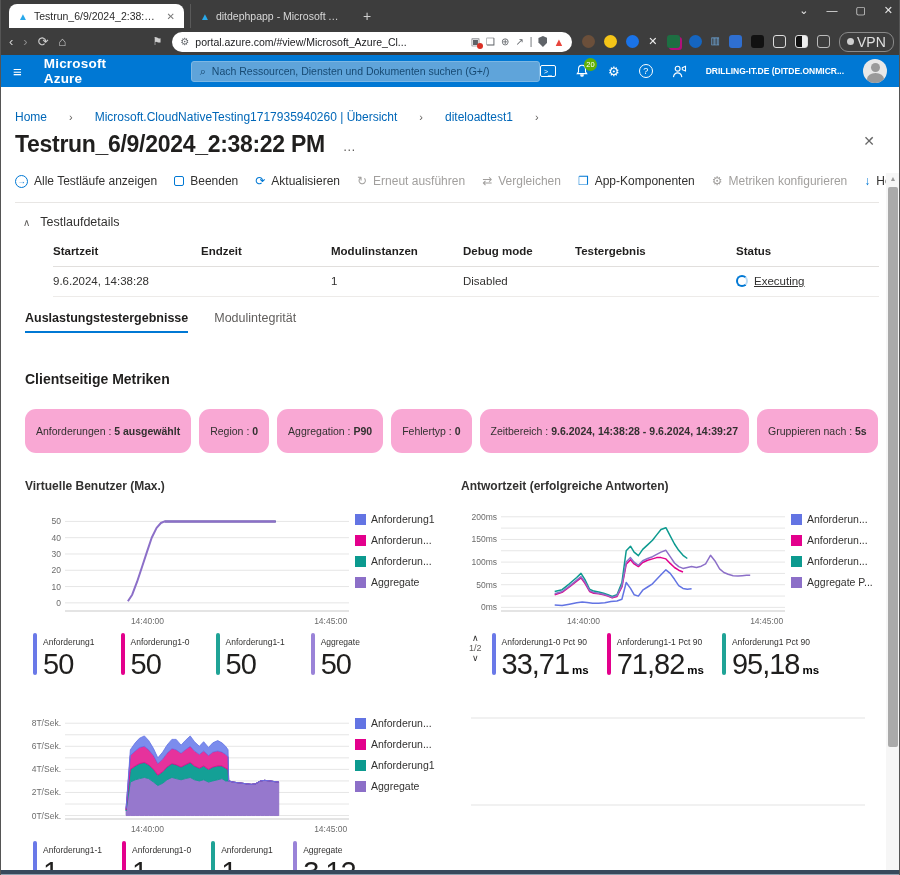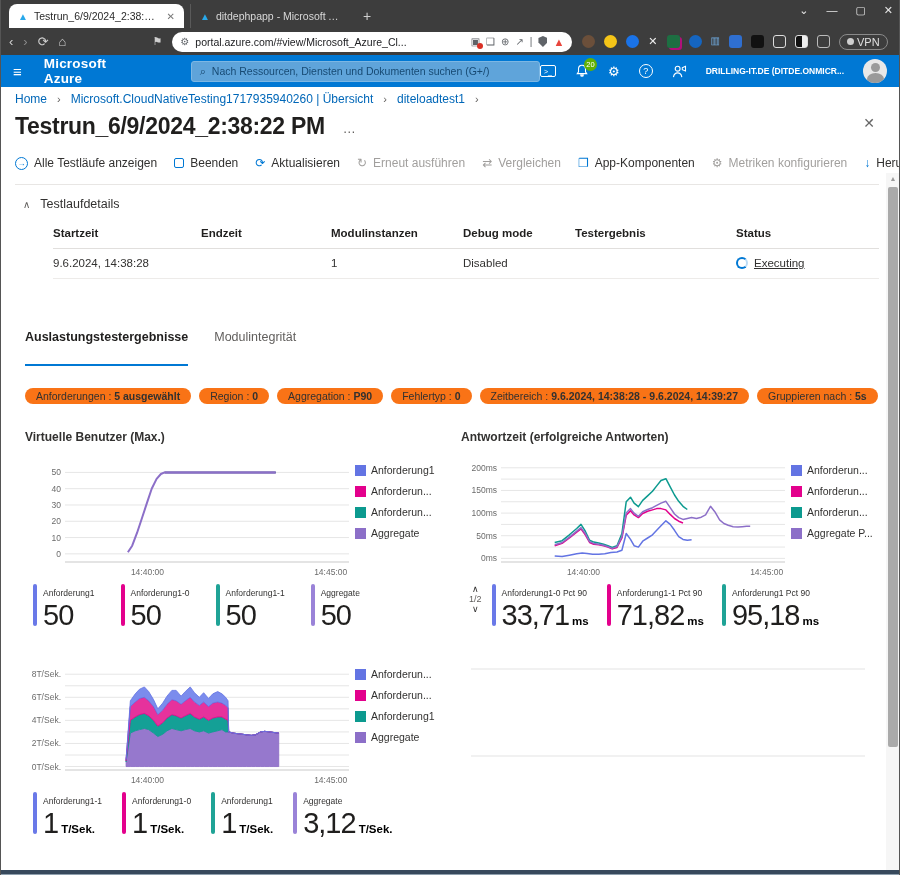--- a/index.html
+++ b/index.html
@@ -28,21 +28,21 @@
   .urlbox .tune { color:#5f6368; font-size:10px; }
   .urlbox .urltext { flex:1; white-space:nowrap; overflow:hidden; color:#202124; }
   .uic { font-size:10px; color:#5f6368; }
   .uic.badge { position:relative; }
   .uic.badge::after { content:""; position:absolute; right:-3px; bottom:-2px; width:6px; height:6px;
     border-radius:50%; background:#d93025; }
   .shield { width:9px; height:11px; background:#5f6368; clip-path:polygon(50% 0,100% 18%,100% 60%,50% 100%,0 60%,0 18%); }
   .tri { color:#e8453c; font-size:11px; font-weight:bold; }
   .extrow { display:flex; align-items:center; gap:9px; margin-left:auto; }
   .ext { width:13px; height:13px; border-radius:3px; display:inline-block; }
-  .vpnpill { border:1px solid #8a8a8a; border-radius:9px; color:#e0e0e0; font-size:11px; padding:1px 7px;
+  .vpnpill { border:1px solid #8a8a8a; border-radius:9px; color:#e0e0e0; font-size:14px; padding:1px 7px;
     display:flex; align-items:center; gap:3px; }
   .vpnpill::before { content:""; width:7px; height:7px; border-radius:50%; background:#cfcfcf; }
   .hamb { color:#e0e0e0; font-size:13px; margin-left:4px; }
 
   
   .azbar { height:32px; background:#0078d4; display:flex; align-items:center; padding:0 12px; color:#fff; }
   .azbar .menu { font-size:15px; margin-right:22px; }
   .azbar .brand { font-size:13.5px; font-weight:bold; letter-spacing:.2px; }
   .azsearch { margin-left:48px; width:368px; height:21px; background:#5fa4da; border:1px solid #7db7e3;
     border-radius:3px; display:flex; align-items:center; gap:6px; padding:0 8px; }
@@ -56,21 +56,21 @@
     display:flex; align-items:center; justify-content:center; }
   .bellbadge { position:absolute; top:-6px; right:-8px; background:#61b104; color:#fff; font-size:7.5px;
     border-radius:50%; width:13px; height:13px; display:flex; align-items:center; justify-content:center; }
   .dirname { font-size:8.5px; font-weight:bold; max-width:150px; white-space:nowrap; overflow:hidden; }
   .avatar { width:24px; height:24px; border-radius:50%; background:#e8e8e8; position:relative; overflow:hidden; }
   .avatar::before { content:""; position:absolute; top:4px; left:7.5px; width:9px; height:9px; border-radius:50%; background:#9a9a9a; }
   .avatar::after { content:""; position:absolute; top:14px; left:3.5px; width:17px; height:12px; border-radius:50%; background:#9a9a9a; }
 
   
   .content { position:relative; height:calc(875px - 87px - 5px); background:#fff; padding:0 20px 0 14px; }
-  .crumb { padding-top:5px; font-size:12px; color:#605e5c; display:flex; gap:10px; align-items:center; }
+  .crumb { padding-top:23px; font-size:12px; color:#605e5c; display:flex; gap:22px; align-items:center; }
   .crumb a { color:#0067b8; text-decoration:none; }
   .crumb .sep { color:#605e5c; font-size:11px; }
   .titlerow { display:flex; align-items:flex-start; margin-top:7px; }
   .ptitle { font-size:23px; font-weight:bold; color:#201f1e; letter-spacing:-.3px; }
   .tmore { color:#605e5c; font-size:13px; margin:8px 0 0 18px; }
   .pclose { margin-left:auto; color:#666; font-size:14px; margin-top:2px; padding:0 4px; }
   .subtitle { font-size:10.5px; color:#605e5c; margin-top:4px; }
   .cmdbar { display:flex; align-items:center; gap:17px; margin-top:12px; font-size:12px; color:#323130; height:22px; }
   .cmd { display:flex; align-items:center; gap:6px; white-space:nowrap; }
   .cmd .cic { color:#0078d4; font-size:12px; }
@@ -84,27 +84,27 @@
   .collapse .cchev { color:#605e5c; font-size:10px; }
 
   .dtable { margin:16px 0 0 38px; }
   .dtable .trow { display:grid; grid-template-columns:148px 130px 132px 112px 161px auto; font-size:11.5px; }
   .dtable .thead { color:#201f1e; font-weight:bold; padding-bottom:9px; border-bottom:1px solid #e1dfdd; }
   .dtable .tdata { color:#323130; padding:8px 0 9px; border-bottom:1px solid #edebe9; }
   .statuscell { display:flex; align-items:center; gap:6px;text-decoration:underline; }
   .spin { width:12px; height:12px; border-radius:50%; border:2.5px solid #0078d4; border-right-color:#bcdcf5; }
 
   .viewtabs { display:flex; gap:26px; margin:14px 0 0 10px; font-size:12.5px; }
-  .vtab { padding-bottom:20px; color:#605e5c;margin-top:37px; }
+  .vtab { padding-bottom:6px; color:#605e5c; }
   .vtab.active { color:#201f1e; font-weight:bold; border-bottom:2.5px solid #0078d4; }
 
   .secheading { font-size:14px; font-weight:bold; color:#201f1e; margin:38px 0 0 10px; }
 
   .pills { display:flex; gap:8px; margin:22px 0 0 10px; flex-wrap:nowrap; }
-  .pill { background:#f97316; border-radius:11px; padding:2px 11px; font-size:10.5px; color:#323130; white-space:nowrap; }
+  .pill { background:#f9a8d4; border-radius:11px; padding:16px 11px; font-size:10.5px; color:#323130; white-space:nowrap; }
   .pill b { font-weight:bold; }
 
   .chartgrid { display:grid; grid-template-columns:1fr 1fr; column-gap:14px; margin:26px 0 0 10px; }
   .chartcell { position:relative; }
   .ctitle { font-size:12px; font-weight:bold; color:#323130; margin-bottom:12px; }
   .chartrow { display:flex; align-items:flex-start; }
   .legend { width:92px; padding-top:8px; display:flex; flex-direction:column; gap:9px; }
   .litem { display:flex; align-items:center; gap:5px; font-size:10.5px; color:#323130; }
   .lsw { width:11px; height:11px; flex:0 0 11px; }
   svg text.axis { font-family:"Liberation Sans", sans-serif; font-size:8.5px; fill:#6b6b6b; }
@@ -295,20 +295,21 @@
           <span>Executing</span>
         </span>
       </div>
     </div>
 
     <div class="viewtabs">
       <span class="vtab active">Auslastungstestergebnisse</span>
       <span class="vtab">Modulintegrität</span>
     </div>
 
+    <div class="secheading">Clientseitige Metriken</div>
 
     <div class="pills">
       <span class="pill"><span>Anforderungen :</span> <b>5 ausgewählt</b></span>
       <span class="pill"><span>Region :</span> <b>0</b></span>
       <span class="pill"><span>Aggregation :</span> <b>P90</b></span>
       <span class="pill"><span>Fehlertyp :</span> <b>0</b></span>
       <span class="pill"><span>Zeitbereich :</span> <b>9.6.2024, 14:38:28 - 9.6.2024, 14:39:27</b></span>
       <span class="pill"><span>Gruppieren nach :</span> <b>5s</b></span>
     </div>
 

